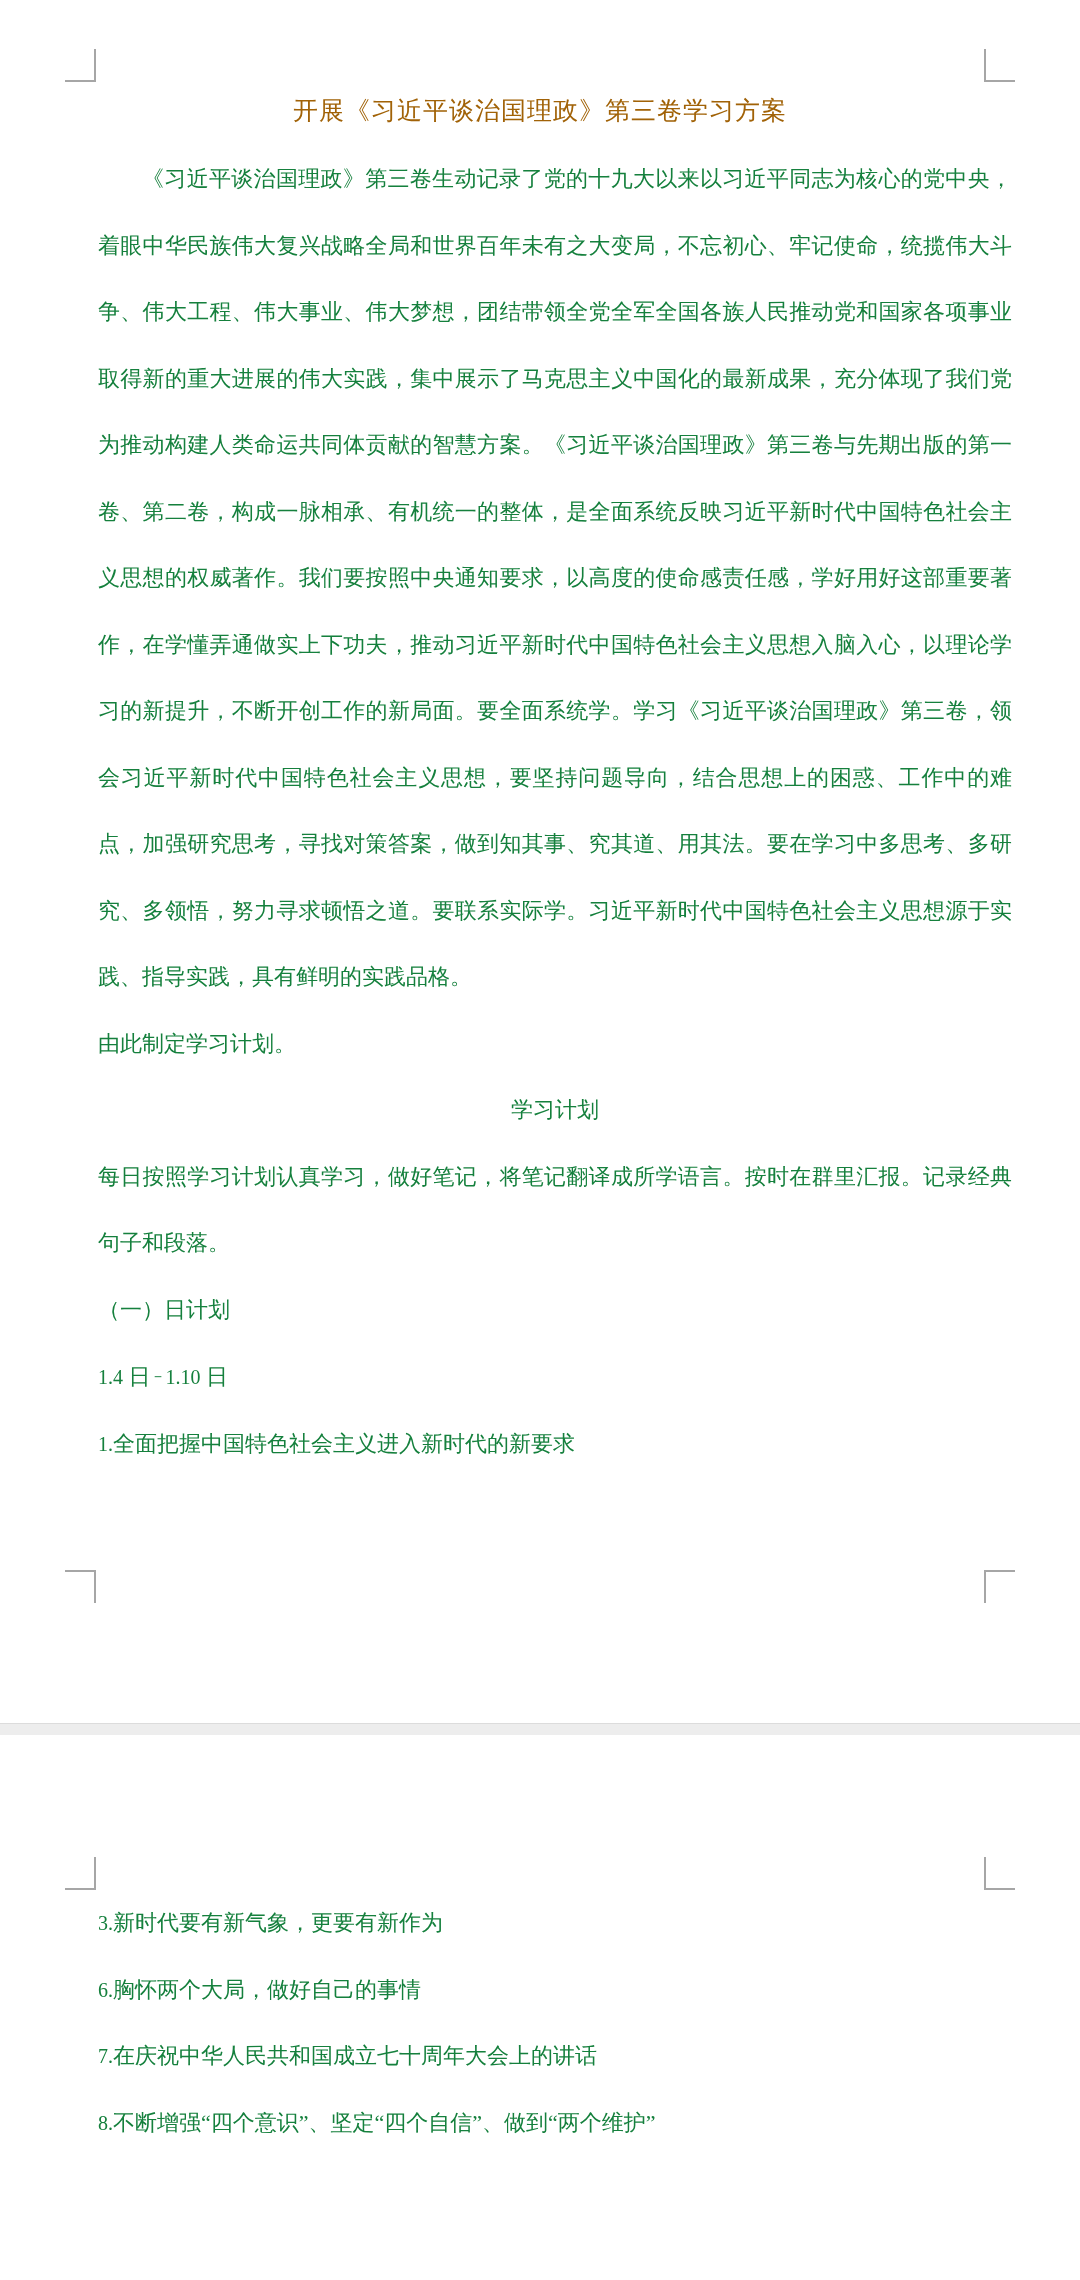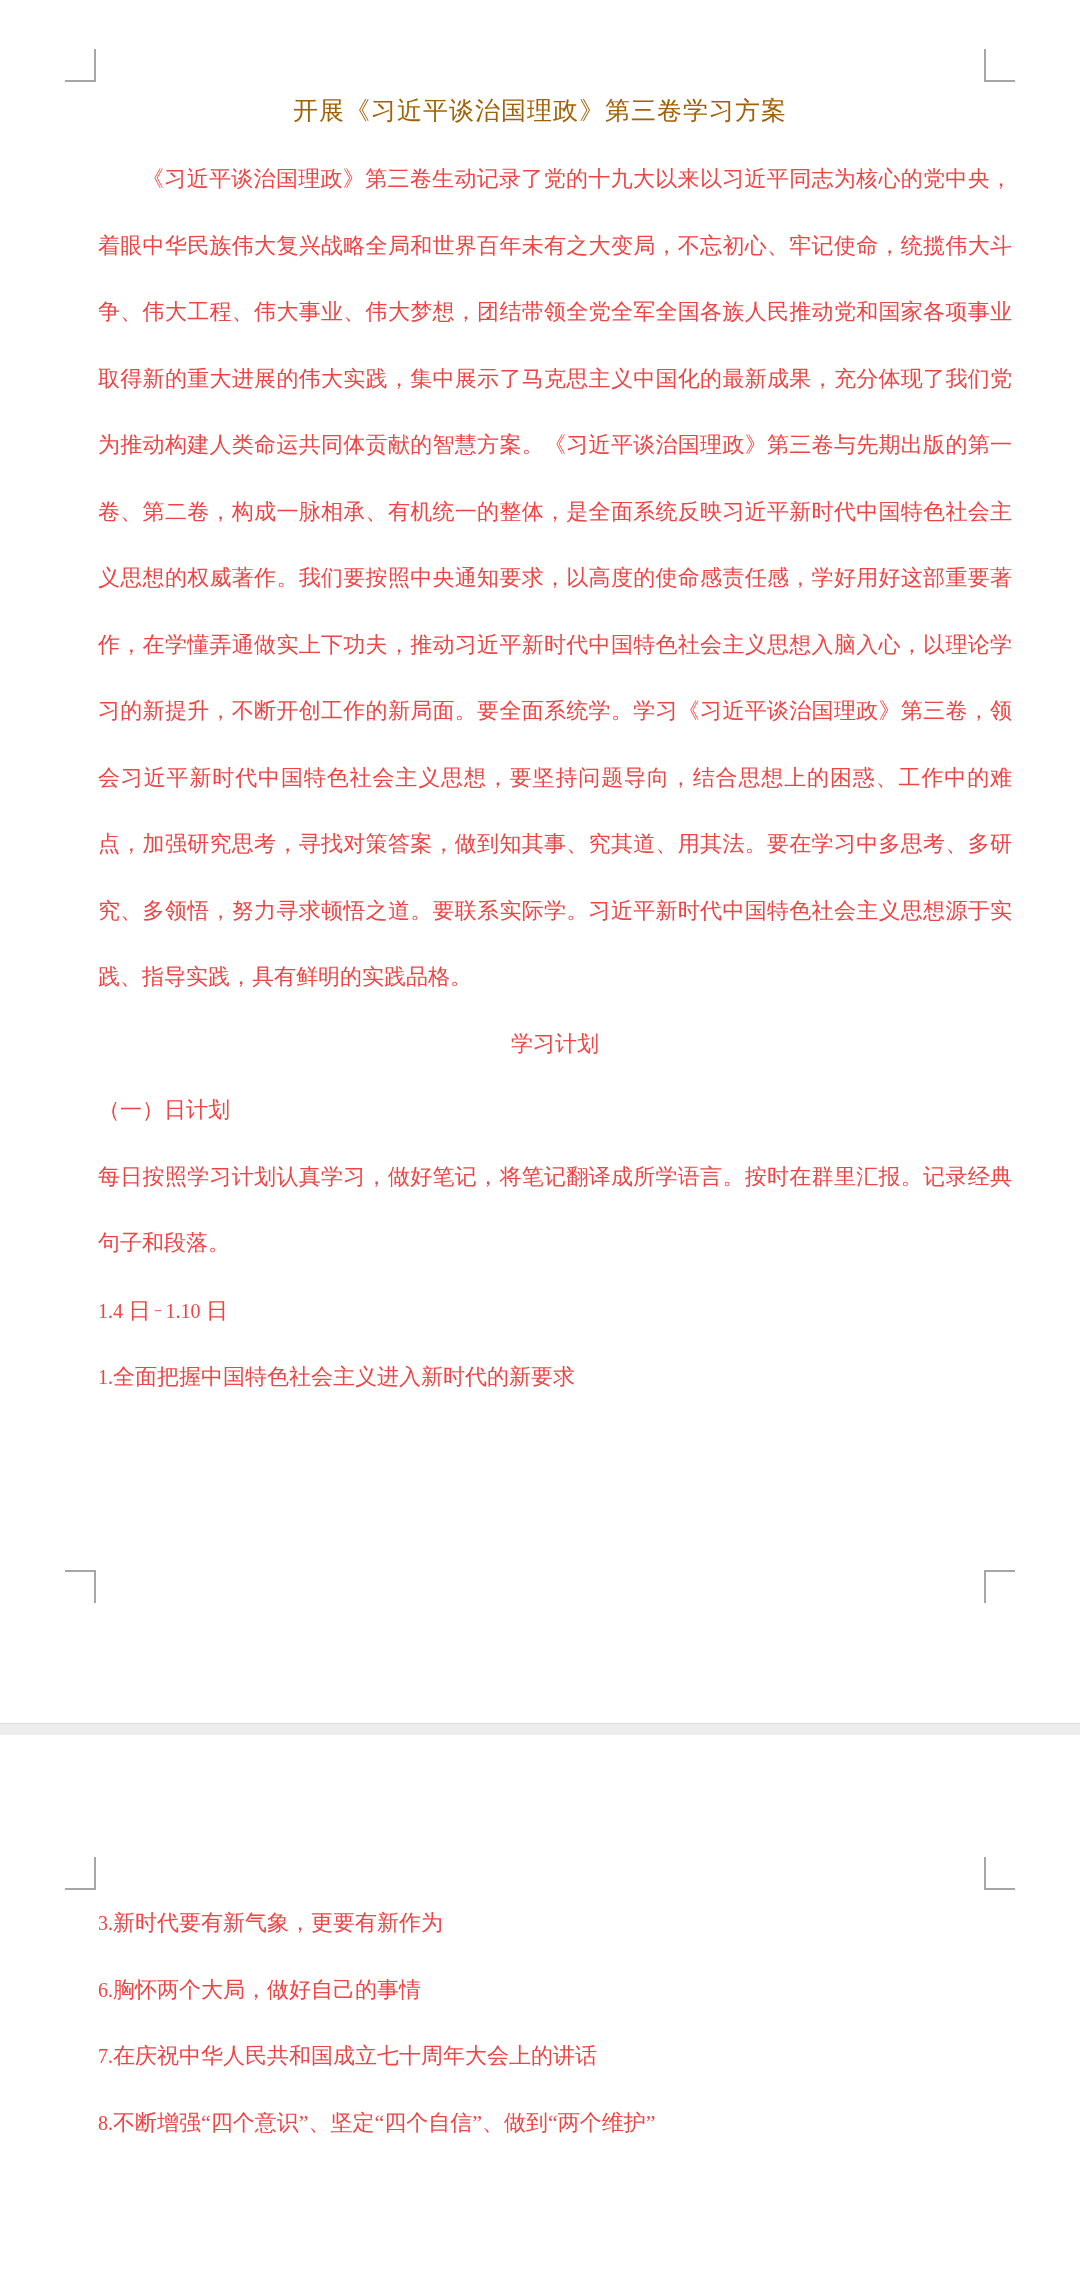--- a/index.html
+++ b/index.html
@@ -26,21 +26,21 @@
   .corner.bl{border-right:2px solid #a6a6a6;border-top:2px solid #a6a6a6;}
   .corner.br{border-left:2px solid #a6a6a6;border-top:2px solid #a6a6a6;}
 
   .doc-title{
     position:absolute;left:0;top:94px;width:1080px;margin:0;
     text-align:center;font-size:25px;font-weight:normal;
     color:#a16207;letter-spacing:1px;
   }
   .content{
     position:absolute;left:98px;width:914px;
-    font-size:22px;line-height:66.5px;color:#ef4444;
+    font-size:22px;line-height:66.5px;color:#15803d;
     text-align:justify;
   }
   #content1{top:146px;}
   #content2{top:155px;}
   .content p{margin:0;padding:0;}
   .indent{text-indent:44px;}
   .center{text-align:center;}
   .num{font-size:20px;}
   .dash{font-size:15px;vertical-align:3px;}
   .list-item{margin:0;padding:0;}
@@ -53,23 +53,24 @@
   <section class="page" id="page1">
     <div class="corner tl" style="left:65px;top:49px;"></div>
     <div class="corner tr" style="left:984px;top:49px;"></div>
     <div class="corner bl" style="left:65px;top:1570px;"></div>
     <div class="corner br" style="left:984px;top:1570px;"></div>
 
     <h1 class="doc-title">开展《习近平谈治国理政》第三卷学习方案</h1>
 
     <div class="content" id="content1">
       <p class="indent">《习近平谈治国理政》第三卷生动记录了党的十九大以来以习近平同志为核心的党中央，着眼中华民族伟大复兴战略全局和世界百年未有之大变局，不忘初心、牢记使命，统揽伟大斗争、伟大工程、伟大事业、伟大梦想，团结带领全党全军全国各族人民推动党和国家各项事业取得新的重大进展的伟大实践，集中展示了马克思主义中国化的最新成果，充分体现了我们党为推动构建人类命运共同体贡献的智慧方案。《习近平谈治国理政》第三卷与先期出版的第一卷、第二卷，构成一脉相承、有机统一的整体，是全面系统反映习近平新时代中国特色社会主义思想的权威著作。我们要按照中央通知要求，以高度的使命感责任感，学好用好这部重要著作，在学懂弄通做实上下功夫，推动习近平新时代中国特色社会主义思想入脑入心，以理论学习的新提升，不断开创工作的新局面。要全面系统学。学习《习近平谈治国理政》第三卷，领会习近平新时代中国特色社会主义思想，要坚持问题导向，结合思想上的困惑、工作中的难点，加强研究思考，寻找对策答案，做到知其事、究其道、用其法。要在学习中多思考、多研究、多领悟，努力寻求顿悟之道。要联系实际学。习近平新时代中国特色社会主义思想源于实践、指导实践，具有鲜明的实践品格。</p>
+      <p>由此制定学习计划。</p>
       <p class="center">学习计划</p>
+      <p>每日按照学习计划认真学习，做好笔记，将笔记翻译成所学语言。按时在群里汇报。记录经典句子和段落。</p>
       <p>（一）日计划</p>
-      <p>每日按照学习计划认真学习，做好笔记，将笔记翻译成所学语言。按时在群里汇报。记录经典句子和段落。</p>
       <p><span class="num">1.4</span> <span>日</span><span class="dash">－</span><span class="num">1.10</span> <span>日</span></p>
       <div>
 
           <p class="list-item"><span class="num">1.</span><span>全面把握中国特色社会主义进入新时代的新要求</span></p>
 
         </div>
     </div>
   </section>
 
   <div id="separator"></div>

